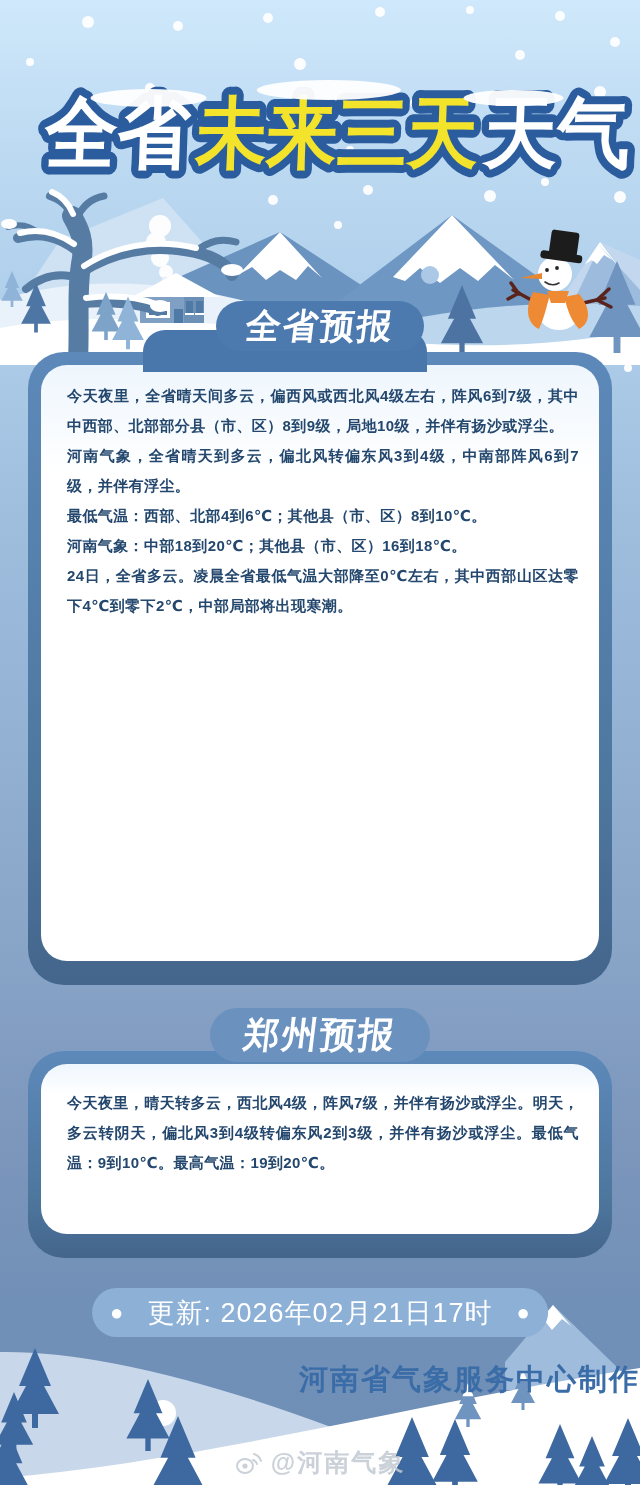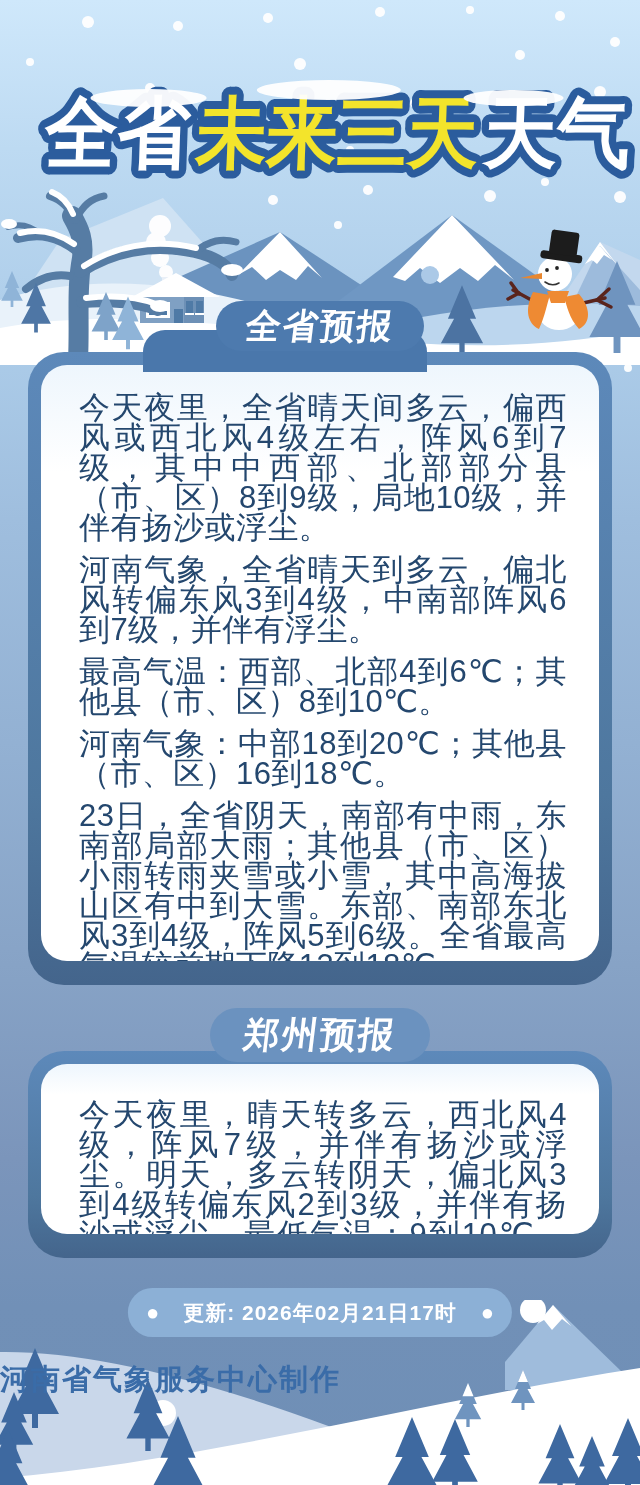--- a/index.html
+++ b/index.html
@@ -28,29 +28,29 @@
   
   .card{position:absolute;left:28px;width:584px;border-radius:36px;box-sizing:border-box;
     background:linear-gradient(180deg,#5d89ba 0%,#4e779e 70%,#44658c 100%);
     padding:13px 13px 24px 13px;z-index:2;}
   .card-province{top:352px;height:633px;}
   .card-city{top:1051px;height:207px;}
   .card-inner{width:100%;height:100%;box-sizing:border-box;border-radius:26px;overflow:hidden;
     background:linear-gradient(180deg,#eef6fd 0%,#ffffff 18%);}
   .card-province .card-inner{padding:16px 20px 0 26px;}
   .card-city .card-inner{padding:24px 20px 0 26px;}
-  .forecast p{margin:12px;font-size:31px;line-height:30px;color:#24476e;font-weight:400;letter-spacing:.4px;
+  .forecast p{margin:0;font-size:15px;line-height:30px;color:#24476e;font-weight:700;letter-spacing:.4px;
     text-align:justify;}
   
   .update-pill{position:absolute;top:1288px;left:50%;transform:translateX(-50%);height:49px;min-width:350px;
     background:#8cb0d6;border-radius:25px;display:flex;align-items:center;justify-content:center;gap:24px;
     color:#fff;z-index:4;padding:0 18px;box-sizing:border-box;}
-  .update-pill .txt{font-size:21px;font-weight:700;letter-spacing:1px;white-space:nowrap;}
+  .update-pill .txt{font-size:27px;font-weight:400;letter-spacing:1px;white-space:nowrap;}
   .update-pill .dot{font-size:22px;line-height:1;}
-  .credit{position:absolute;top:1360px;left:0;width:640px;text-align:left;font-size:29px;font-weight:800;
+  .credit{position:absolute;top:1360px;left:0;width:640px;text-align:right;font-size:29px;font-weight:800;
     color:#3a6ca8;letter-spacing:2px;z-index:4;}
   .watermark{position:absolute;top:1446px;left:0;width:640px;display:flex;align-items:center;justify-content:center;
     gap:8px;z-index:5;opacity:.85;}
   .watermark .wm-text{font-size:25px;font-weight:700;color:#c2c9d2;letter-spacing:2px;}
 </style>
 </head>
 <body>
 
 <div class="poster">
 
@@ -217,23 +217,22 @@
 
   <div class="badge-tab"></div>
   <div class="badge badge-province">
     <span>全省预报</span>
   </div>
 
   <div class="card card-province">
     <div class="card-inner forecast">
       <p>今天夜里，全省晴天间多云，偏西风或西北风4级左右，阵风6到7级，其中中西部、北部部分县（市、区）8到9级，局地10级，并伴有扬沙或浮尘。</p>
       <p>河南气象，全省晴天到多云，偏北风转偏东风3到4级，中南部阵风6到7级，并伴有浮尘。</p>
-      <p>最高气温：西部、北部4到6℃；其他县（市、区）8到10℃。</p>
+      <p>最低气温：西部、北部4到6℃；其他县（市、区）8到10℃。</p>
       <p>河南气象：中部18到20℃；其他县（市、区）16到18℃。</p>
-      <p>23日，全省阴天，南部有中雨，东南部局部大雨；其他县（市、区）小雨转雨夹雪或小雪，其中高海拔山区有中到大雪。东部、南部东北风3到4级，阵风5到6级。全省最高气温较前期下降13到18℃。</p>
       <p>24日，全省多云。凌晨全省最低气温大部降至0℃左右，其中西部山区达零下4℃到零下2℃，中部局部将出现寒潮。</p>
     </div>
   </div>
 
   <div class="badge badge-city">
     <span>郑州预报</span>
   </div>
 
   <div class="card card-city">
     <div class="card-inner forecast">
@@ -293,14 +292,25 @@
   </svg>
 
   <div class="update-pill">
     <span class="dot">●</span>
     <span class="txt">更新: 2026年02月21日17时</span>
     <span class="dot">●</span>
   </div>
 
   <div class="credit">河南省气象服务中心制作</div>
 
+  <div class="watermark">
+    <svg width="28" height="24" viewBox="0 0 28 24">
+      <g stroke="#c2c9d2" fill="none" stroke-width="2" stroke-linecap="round">
+        <ellipse cx="10" cy="15" rx="8" ry="7"></ellipse>
+        <path d="M18,9 A6,6 0 0 1 22,13"></path>
+        <path d="M19,3 A11,11 0 0 1 26,10"></path>
+      </g>
+      <circle cx="10" cy="15" r="2.6" fill="#c2c9d2"></circle>
+    </svg>
+    <span class="wm-text">@河南气象</span>
+  </div>
 
 </div>
 
 </body></html>

